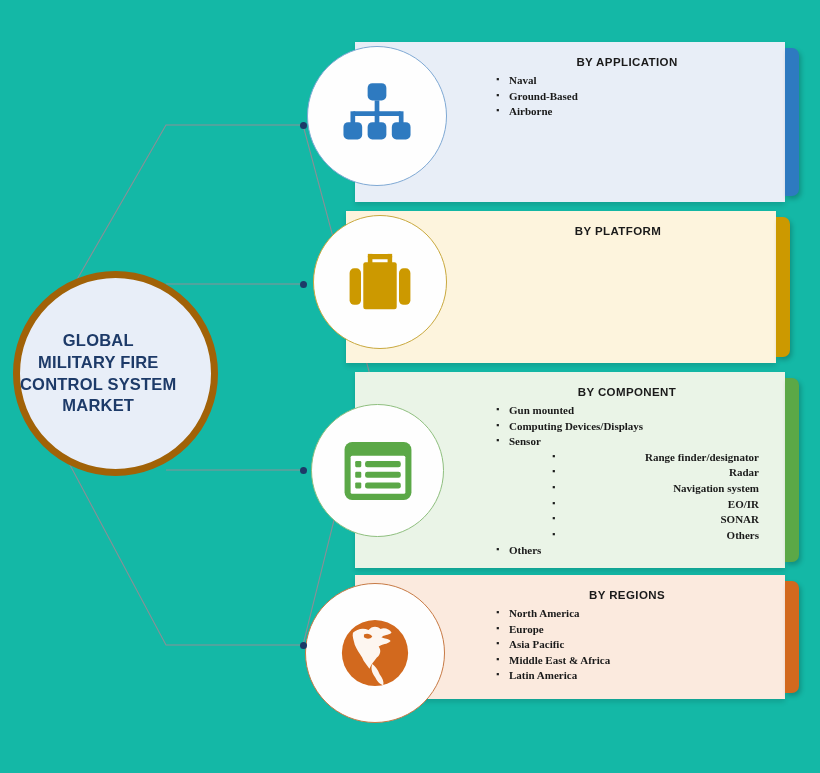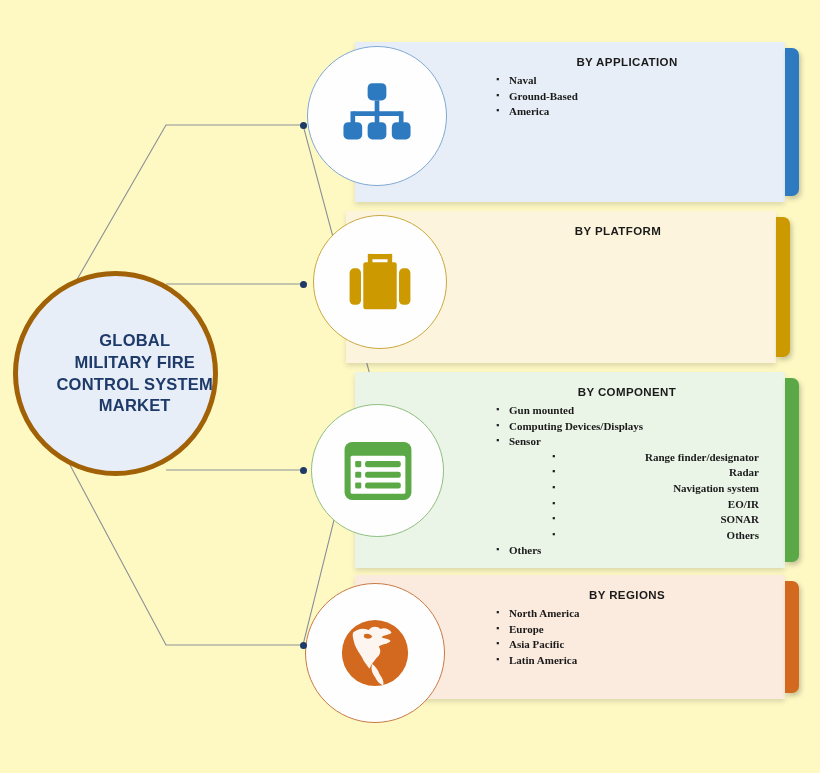--- a/index.html
+++ b/index.html
@@ -7,47 +7,47 @@
     padding: 0;
     background: #ffffff;
   }
   body {
     font-family: "Liberation Sans", sans-serif;
   }
   #infographic {
     position: relative;
     width: 820px;
     height: 773px;
-    background: #fef9c3;
+    background: #14b8a6;
     overflow: hidden;
   }
 
   
   .connector-layer {
     position: absolute;
     left: 0; top: 0;
     width: 820px; height: 773px;
     z-index: 1;
   }
 
   
   .hub {
     position: absolute;
     left: 13px;
     top: 271px;
     width: 205px;
     height: 205px;
     border-radius: 50%;
     background: #e8eef8;
-    border: 5px solid #a16207;
+    border: 7px solid #a16207;
     box-sizing: border-box;
     z-index: 5;
     display: flex;
     align-items: center;
-    justify-content: flex-end;
+    justify-content: flex-start;
   }
   .hub-label {
     color: #1d3a68;
     font-size: 16.5px;
     font-weight: bold;
     line-height: 1.33;
     text-align: center;
     letter-spacing: 0.2px;
     white-space: pre-line;
   }
@@ -168,21 +168,21 @@
   </svg>
 
   <div class="panel" style="left:355px; top:42px; width:430px; height:160px;">
     <div class="panel-body" style="background:#e8eef7;"></div>
     <div class="panel-bar" style="background:#2e7ac0;"></div>
     <div class="panel-text">
       <div class="panel-title">BY APPLICATION</div>
       <ul class="bullets">
         <li><span class="bullet-text">Naval</span></li>
         <li><span class="bullet-text">Ground-Based</span></li>
-        <li><span class="bullet-text">America</span></li>
+        <li><span class="bullet-text">Airborne</span></li>
       </ul>
     </div>
   </div>
   <div class="icon-circle" style="left:307px; top:46px; width:140px; height:140px; border:1px solid #7fa9d4;">
     <svg width="78" height="78" viewBox="0 0 100 100">
       <rect x="38" y="8" width="24" height="22" rx="6" fill="#2e7ac0"></rect>
       <rect x="47" y="30" width="6" height="18" fill="#2e7ac0"></rect>
       <rect x="18" y="44" width="64" height="6" rx="3" fill="#2e7ac0"></rect>
       <rect x="16" y="44" width="6" height="16" fill="#2e7ac0"></rect>
       <rect x="47" y="44" width="6" height="16" fill="#2e7ac0"></rect>
@@ -252,20 +252,21 @@
 
   <div class="panel" style="left:355px; top:575px; width:430px; height:124px;">
     <div class="panel-body" style="background:#fbeade;"></div>
     <div class="panel-bar" style="background:#d2691e;"></div>
     <div class="panel-text">
       <div class="panel-title">BY REGIONS</div>
       <ul class="bullets">
         <li><span class="bullet-text">North America</span></li>
         <li><span class="bullet-text">Europe</span></li>
         <li><span class="bullet-text">Asia Pacific</span></li>
+        <li><span class="bullet-text">Middle East &amp; Africa</span></li>
         <li><span class="bullet-text">Latin America</span></li>
       </ul>
     </div>
   </div>
   <div class="icon-circle" style="left:305px; top:583px; width:140px; height:140px; border:1px solid #c77a45;">
     <svg width="92" height="92" viewBox="0 0 100 100">
       <circle cx="50" cy="50" r="36" fill="#d2691e"></circle>
       <path d="M26 28 C30 24 37 22 43 25 C46 21 52 20 56 24 C60 22 66 24 68 28
                C64 31 60 30 57 33 C61 35 64 34 67 37 C63 41 58 40 54 43
                C57 47 56 52 52 55 C49 59 46 62 44 67 C41 63 38 60 36 55

